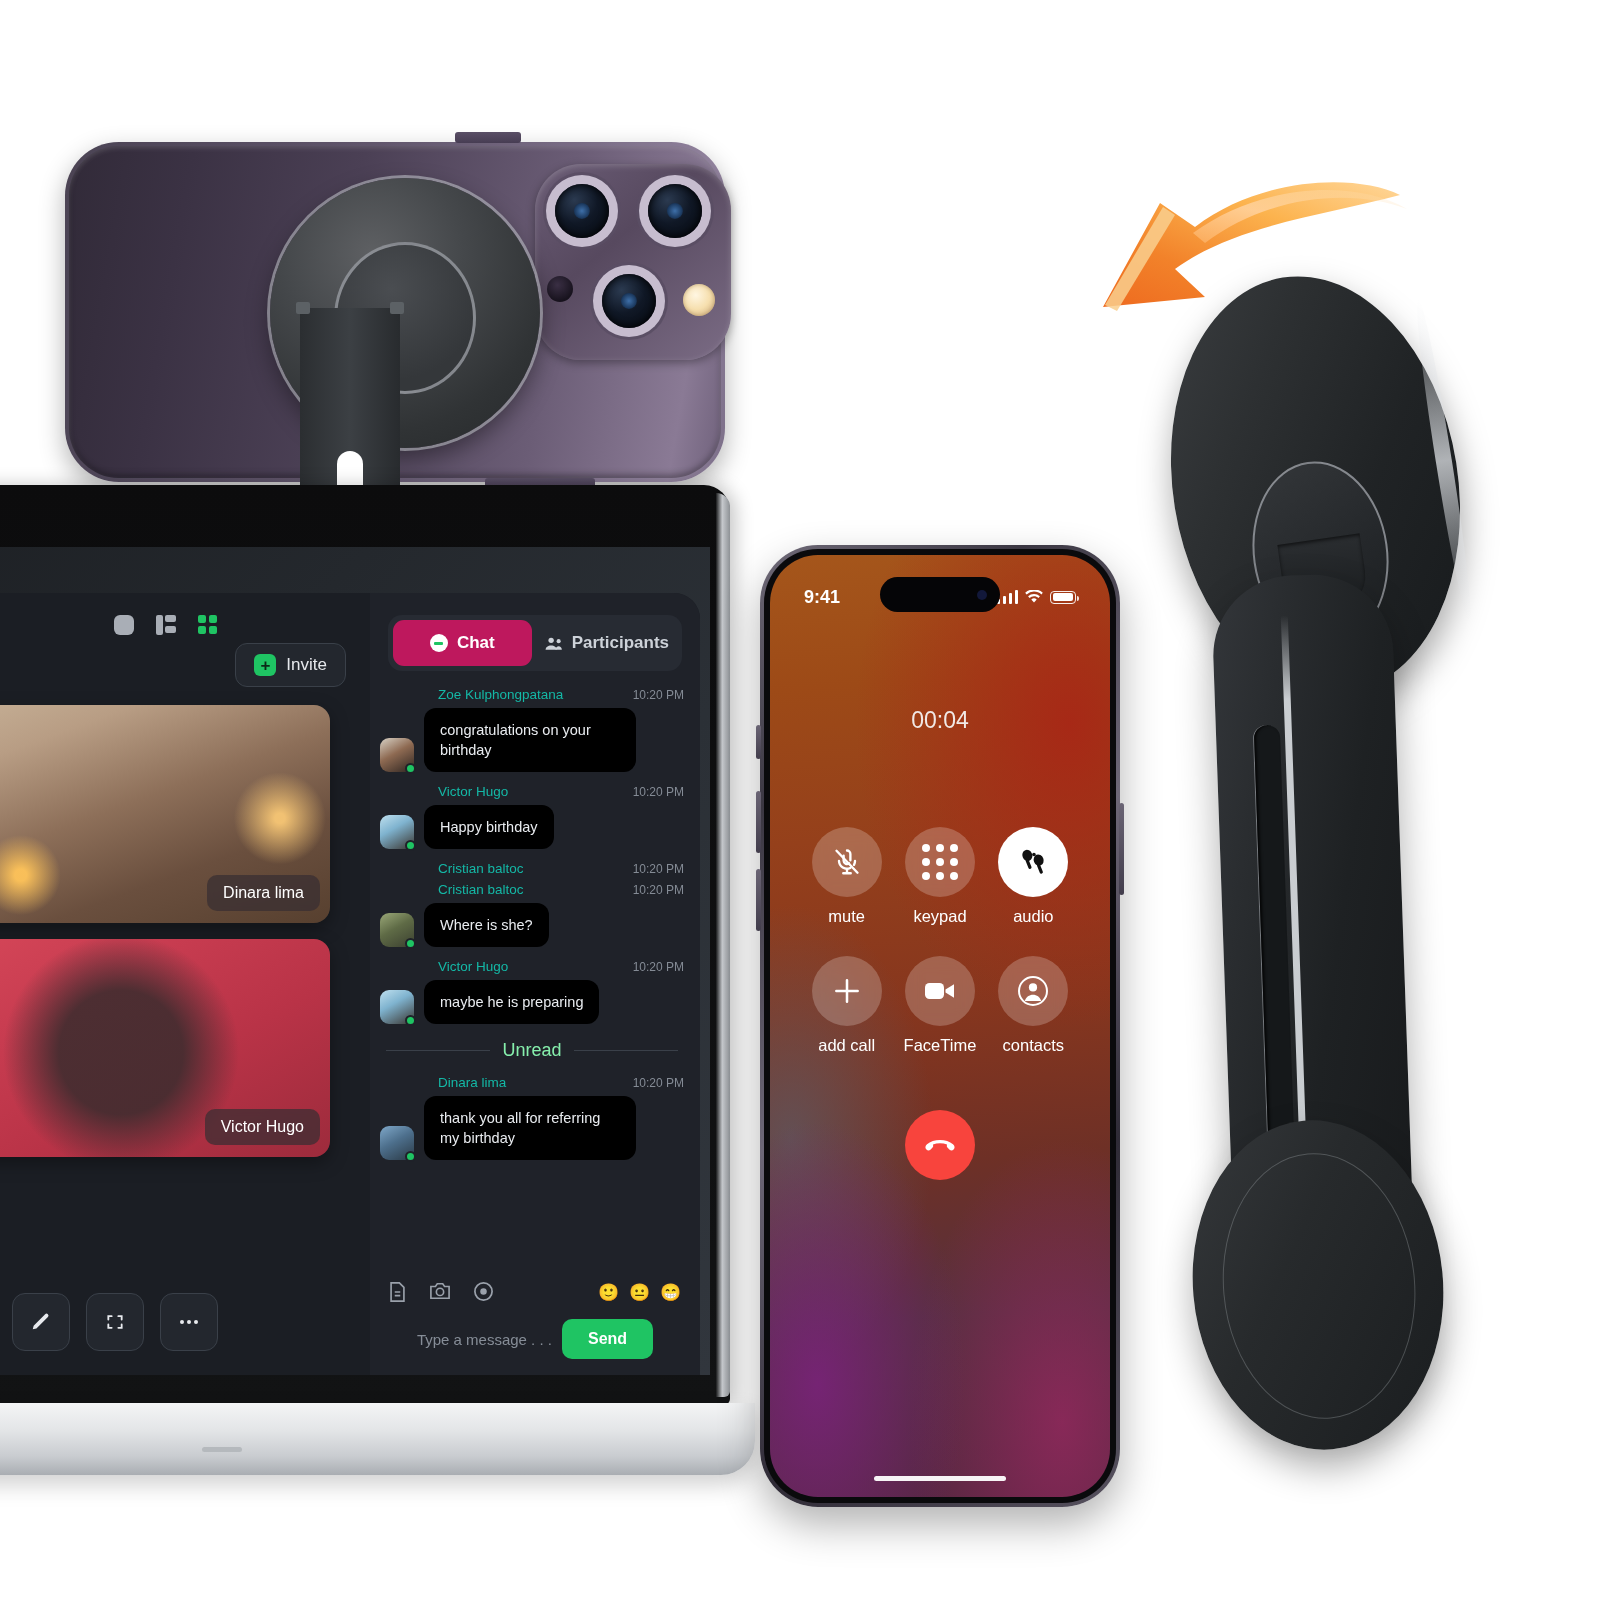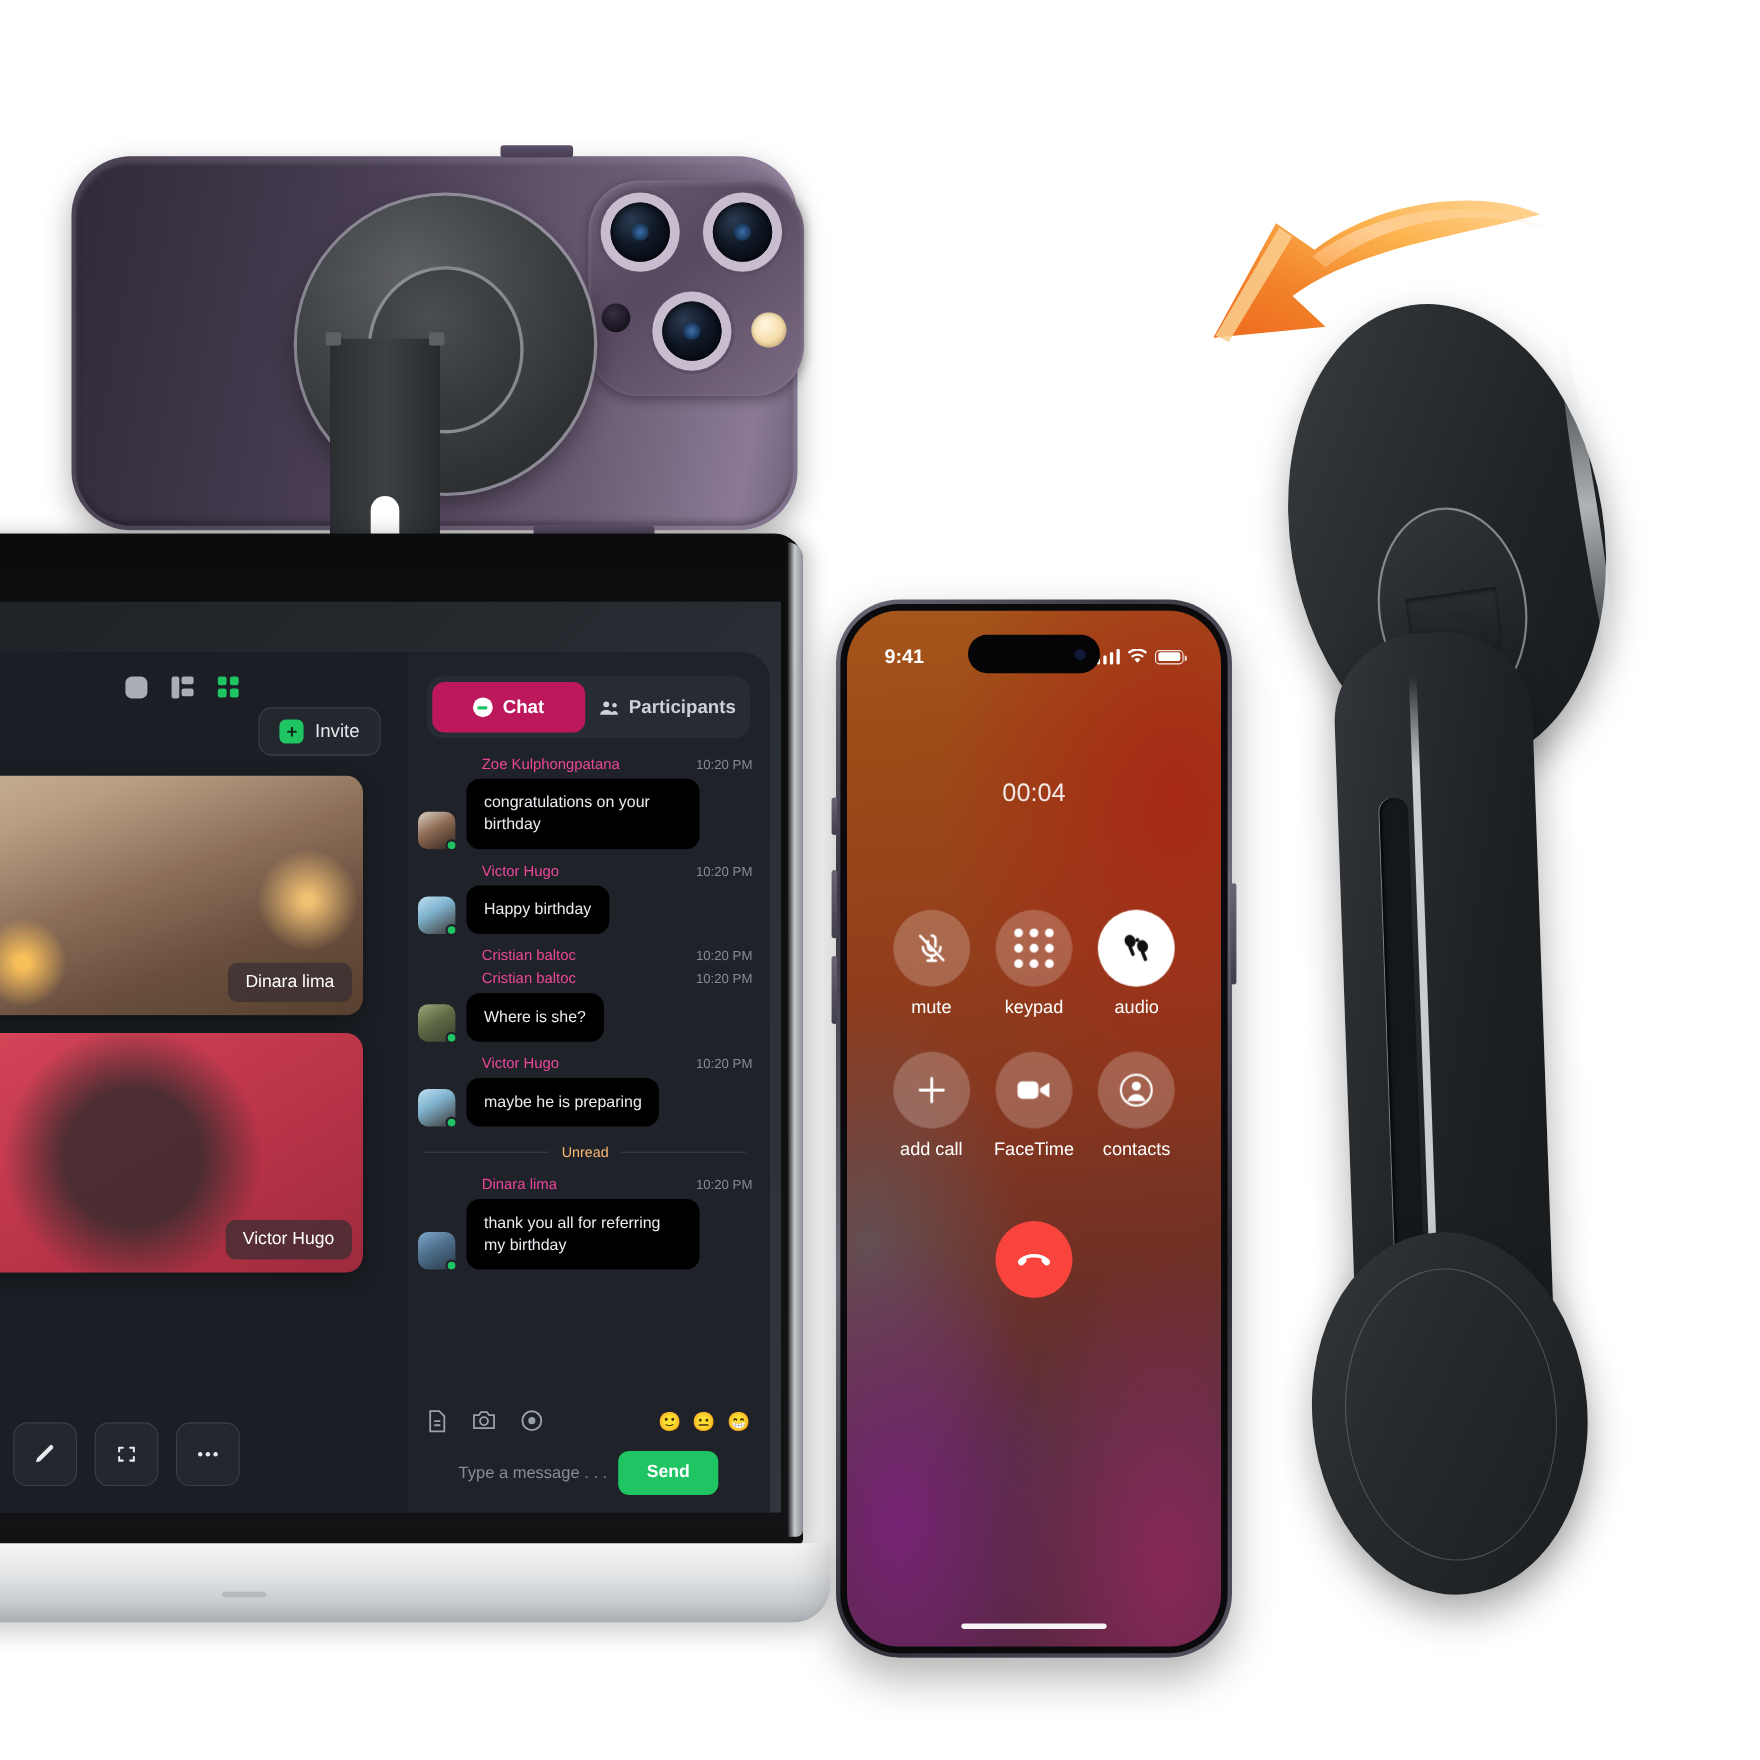--- a/index.html
+++ b/index.html
@@ -237,37 +237,37 @@
   .tab { flex:1; display:flex; align-items:center; justify-content:center; gap:9px;
     padding:13px 8px; border-radius:11px; color:#cdd2d9; font-size:17px; font-weight:600; }
   .tab.active { background:#be185d; color:#fff; }
   .tab-dot { width:18px; height:18px; border-radius:50%; background:#fff;
     display:flex; align-items:center; justify-content:center; }
   .tab-dot i { width:9px; height:3px; background:#1fc463; border-radius:1px; }
 
   .chat-scroll { flex:1; overflow:hidden; padding:16px 16px 0 10px; }
   .msg-head { display:flex; justify-content:space-between; align-items:baseline;
     margin:0 0 6px 58px; }
-  .msg-name { color:#ec4899; font-size:13.5px; }
+  .msg-name { color:#14b8a6; font-size:13.5px; }
   .msg-time { color:#848b95; font-size:12px; }
   .msg-row { display:flex; align-items:flex-end; gap:10px; margin-bottom:12px; }
   .avatar { width:34px; height:34px; border-radius:9px; flex:0 0 34px; position:relative;
     background:linear-gradient(140deg,#8a7b6b,#53453a); }
   .avatar.a1 { background:linear-gradient(150deg,#d8d2c6 0%,#8e6a52 45%,#2e2521 100%); }
   .avatar.a2 { background:linear-gradient(150deg,#bfe0ef 0%,#7fb3cf 40%,#3b3630 100%); }
   .avatar.a3 { background:linear-gradient(150deg,#9aa878 0%,#5f6b46 45%,#3b4030 100%); }
   .avatar.a4 { background:linear-gradient(150deg,#7fa8c9 0%,#4d6f8c 45%,#2b3a46 100%); }
   .avatar .online { position:absolute; right:-2px; bottom:-2px; width:11px; height:11px;
     border-radius:50%; background:#1fc463; border:2px solid #1f2229; }
   .bubble { background:#000000; border-radius:12px; padding:12px 16px;
     color:#e9ecf0; font-size:14.5px; line-height:1.38; max-width:212px; }
 
   .unread { display:flex; align-items:center; gap:12px; margin:16px 6px 14px 6px; }
   .unread .ln { flex:1; height:1px; background:#3a4049; }
-  .unread .tx { color:#fdba74; font-size:13px; }
+  .unread .tx { color:#86efac; font-size:18px; }
 
   .rf { padding:0 18px 16px 18px; }
   .rf-icons { display:flex; align-items:center; justify-content:space-between; margin-bottom:16px; }
   .rf-left { display:flex; gap:22px; }
   .rf-right { display:flex; gap:10px; font-size:17px; line-height:1; }
   .rf-input { display:flex; align-items:center; justify-content:center; gap:10px; }
   .rf-ph { color:#868d97; font-size:15px; }
   .send-btn { background:#1fc463; color:#fff; font-size:16px; font-weight:700;
     padding:11px 26px; border-radius:10px; }
 

